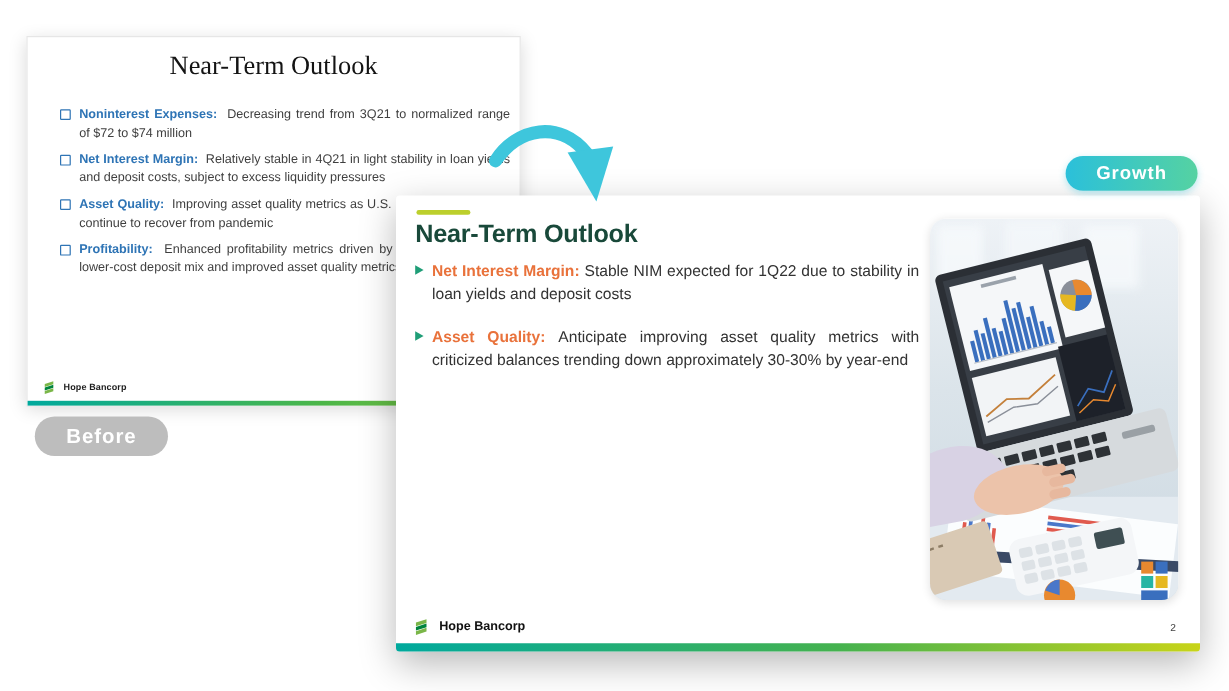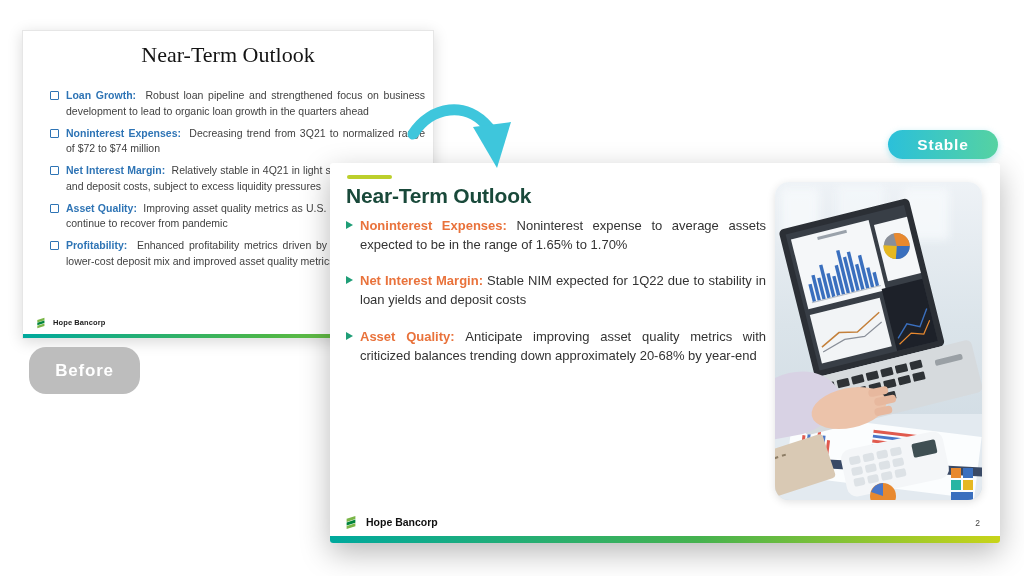--- a/index.html
+++ b/index.html
@@ -50,38 +50,35 @@
   .a-photo svg{display:block;width:100%;height:100%;}
   .a-logo{position:absolute;left:15px;bottom:13px;display:flex;align-items:center;gap:5px;}
   .a-logo-text{font-size:10.5px;font-weight:bold;color:#111111;}
   .a-pagenum{position:absolute;right:20px;bottom:15px;font-size:8.5px;color:#444;}
   .bar-after{position:absolute;left:0;bottom:0;width:100%;height:7px;
     background:linear-gradient(90deg,#00A99D 0%,#45B24F 55%,#C8D419 100%);
     border-radius:0 0 3px 3px;}
   
   .badge{display:flex;align-items:center;justify-content:center;
     color:#ffffff;font-weight:bold;letter-spacing:.8px;}
-  .badge-before{position:absolute;left:29px;top:347px;width:111px;height:47px;
+  .badge-before{position:absolute;left:29px;top:347px;width:111px;height:33px;
     background:#BDBDBD;border-radius:17px;font-size:17px;z-index:2;}
   .badge-after{position:absolute;left:888px;top:130px;width:110px;height:29px;
     background:linear-gradient(90deg,#2BC0DA 0%,#55D2A2 100%);
     border-radius:15px;font-size:15.5px;z-index:4;box-shadow:0 2px 6px rgba(43,192,218,.35);}
   .curve-arrow{position:absolute;left:405px;top:94px;width:115px;height:84px;z-index:4;}
 </style>
 </head>
 <body>
 
 <div class="slide-before">
   <div class="b-title">Near-Term Outlook</div>
 
   <div class="b-list">
     <div class="b-item">
-      <span class="b-check"></span><span class="b-label">Loan Growth:</span><span>Robust loan pipeline and strengthened focus on business development to lead to organic loan growth in the quarters ahead</span>
-    </div>
-    <div class="b-item">
       <span class="b-check"></span><span class="b-label">Noninterest Expenses:</span><span>Decreasing trend from 3Q21 to normalized range of $72 to $74 million</span>
     </div>
     <div class="b-item">
       <span class="b-check"></span><span class="b-label">Net Interest Margin:</span><span>Relatively stable in 4Q21 in light stability in loan yields and deposit costs, subject to excess liquidity pressures</span>
     </div>
     <div class="b-item">
       <span class="b-check"></span><span class="b-label">Asset Quality:</span><span>Improving asset quality metrics as U.S. economic conditions continue to recover from pandemic</span>
     </div>
     <div class="b-item">
       <span class="b-check"></span><span class="b-label">Profitability:</span><span>Enhanced profitability metrics driven by robust loan growth, lower-cost deposit mix and improved asset quality metrics</span>
@@ -98,27 +95,24 @@
   </div>
   <div class="bar-before"></div>
 </div>
 
 <div class="slide-after">
   <div class="a-accent"></div>
   <div class="a-title">Near-Term Outlook</div>
 
   <div class="a-list">
     <div class="a-item">
-      <span class="a-arrow"></span><span class="a-label">Noninterest Expenses:</span><span>Noninterest expense to average assets expected to be in the range of 1.65% to 1.70%</span>
+      <span class="a-arrow"></span><span class="a-label">Net Interest Margin:</span><span>Stable NIM expected for 1Q22 due to stability in loan yields and deposit costs</span>
     </div>
     <div class="a-item">
-      <span class="a-arrow"></span><span class="a-label">Net Interest Margin:</span><span>Stable NIM expected for 1Q22 due to stability in loan yields and deposit costs</span>
-    </div>
-    <div class="a-item">
-      <span class="a-arrow"></span><span class="a-label">Asset Quality:</span><span>Anticipate improving asset quality metrics with criticized balances trending down approximately 20-68% by year-end</span>
+      <span class="a-arrow"></span><span class="a-label">Asset Quality:</span><span>Anticipate improving asset quality metrics with criticized balances trending down approximately 30-30% by year-end</span>
     </div>
   </div>
 
   <div class="a-photo">
     <svg viewBox="0 0 207 318" preserveAspectRatio="none">
       <defs>
         <linearGradient id="pbg" x1="0" y1="0" x2="0" y2="1">
           <stop offset="0" stop-color="#eef2f6"></stop>
           <stop offset="0.45" stop-color="#dbe4ea"></stop>
           <stop offset="1" stop-color="#ccd8e1"></stop>
@@ -271,13 +265,13 @@
   <div class="a-pagenum">2</div>
   <div class="bar-after"></div>
 </div>
 
 <svg class="curve-arrow" viewBox="0 0 115 84">
   <path d="M8 40 C 26 12, 62 6, 84 34" stroke="#3EC6DC" stroke-width="11" fill="none" stroke-linecap="round"></path>
   <polygon points="68,33 106,28 92,74" fill="#3EC6DC"></polygon>
 </svg>
 
 <div class="badge badge-before">Before</div>
-<div class="badge badge-after">Stable</div>
+<div class="badge badge-after">Growth</div>
 
 </body></html>

